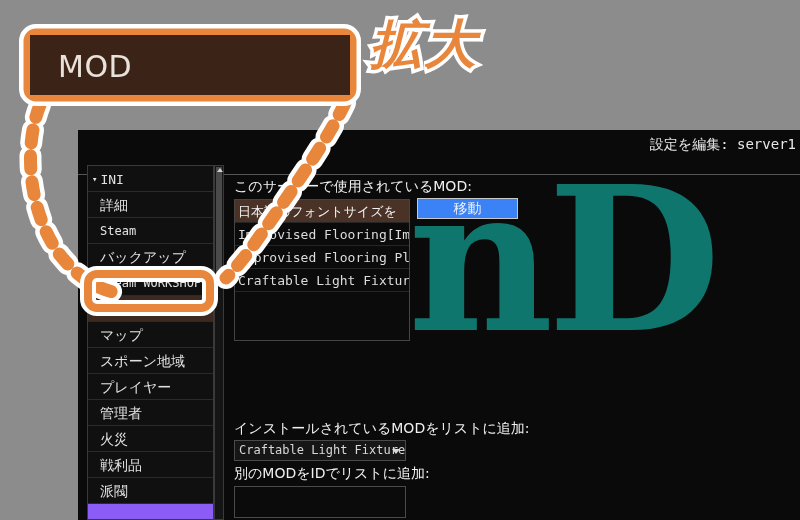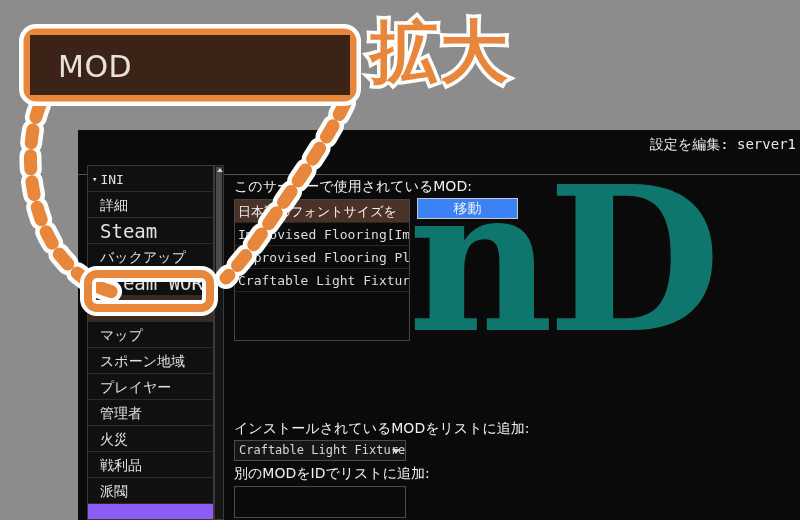--- a/index.html
+++ b/index.html
@@ -80,21 +80,21 @@
     background: #101010;
     font-family: "DejaVu Sans", sans-serif;
   }
   .side-item.root {
     padding-left: 4px;
     font-family: "DejaVu Sans Mono", monospace;
     font-size: 13px;
   }
   .side-item.mono {
     font-family: "DejaVu Sans Mono", monospace;
-    font-size: 19px;
+    font-size: 12px;
   }
   .side-item.selected {
     background: #3c2a20;
     color: #f2f2f2;
   }
   .caret {
     display: inline-block;
     font-size: 9px;
     margin-right: 3px;
     vertical-align: 2px;
@@ -250,28 +250,29 @@
     color: #e8e2da;
     font-size: 30px;
     font-family: "DejaVu Sans", sans-serif;
     letter-spacing: 0.5px;
   }
 
   #zoom-word {
     position: absolute;
     left: 370px;
     top: 18px;
-    font-size: 68px;
+    font-size: 52px;
     font-weight: bold;
     color: #e8873c;
     font-family: "DejaVu Sans", sans-serif;
     -webkit-text-stroke: 7px #ffffff;
     paint-order: stroke fill;
     letter-spacing: 2px;
     line-height: 1;
+    font-style: italic;
   }
 </style>
 </head>
 <body>
 
 <div id="app-window">
 
   <div id="window-watermark">nD</div>
 
   <div id="window-titlebar">

